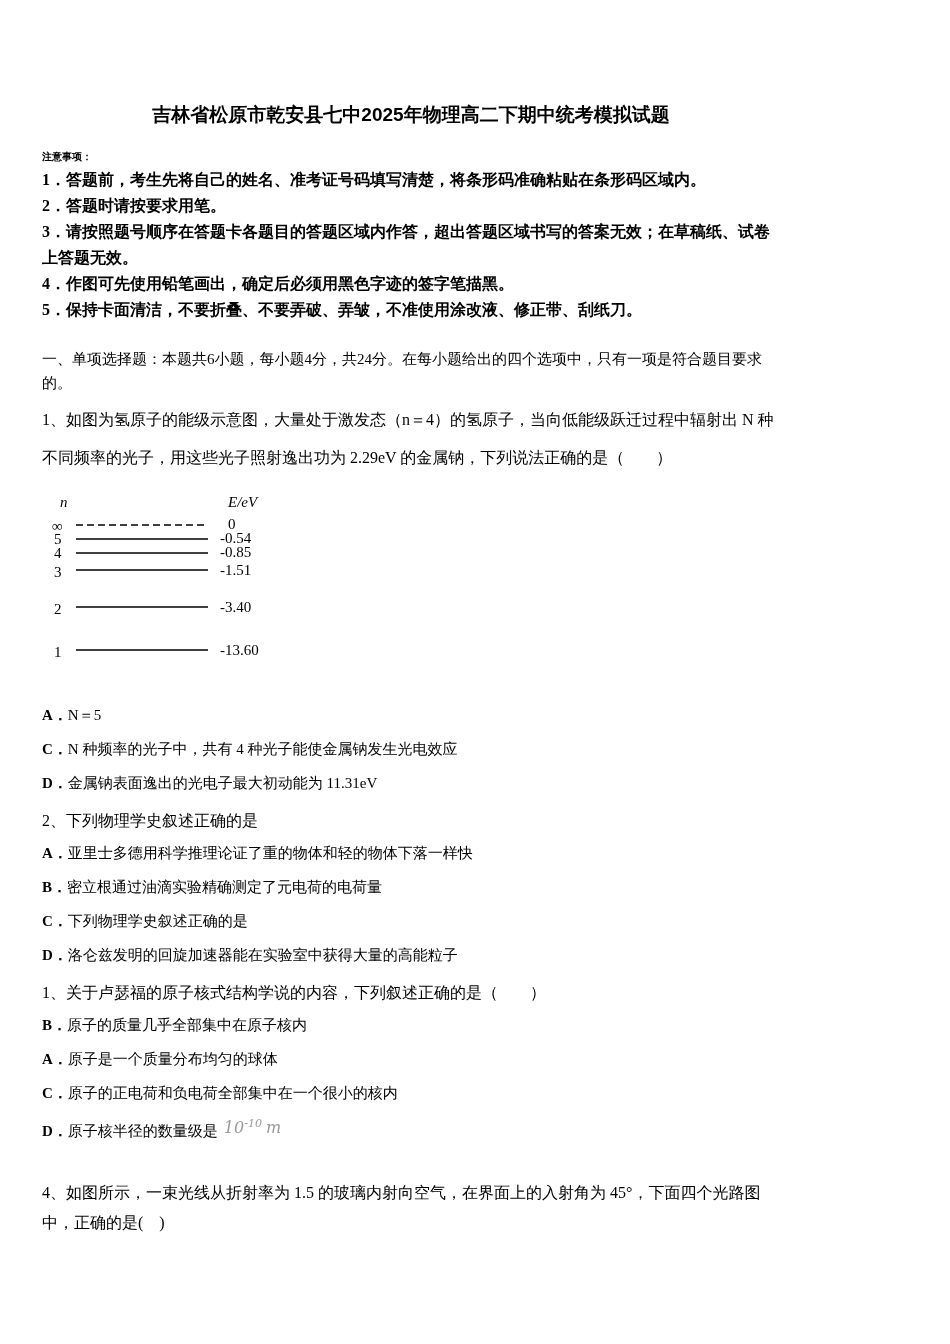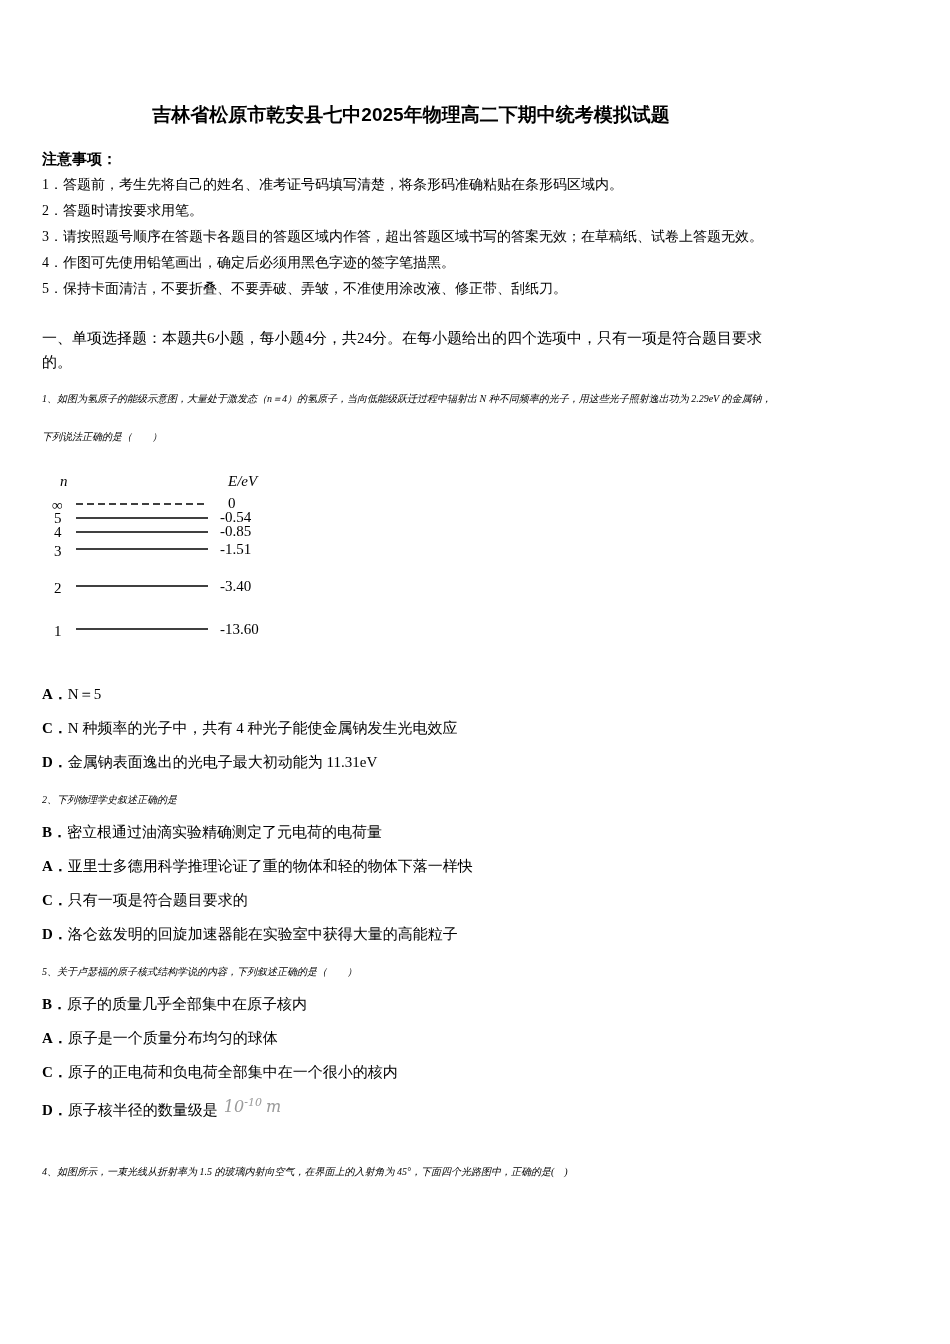--- a/index.html
+++ b/index.html
@@ -12,38 +12,38 @@
     background: #fff;
   }
   .title {
     font-size: 19px;
     font-weight: bold;
     text-align: center;
     margin: 0 0 22px 0;
     font-family: "Liberation Sans", sans-serif;
   }
   .notice-heading {
-    font-size: 15px;
+    font-size: 10px;
     font-weight: bold;
     margin-bottom: 3px;
   }
   .notice-item {
-    font-size: 14px;
+    font-size: 16px;
     line-height: 26px;
+    font-weight: bold;
   }
   .section-heading {
     font-size: 15px;
     margin-top: 24px;
     line-height: 24px;
   }
   .question { margin-top: 6px; }
   .stem {
-    font-size: 10px;
+    font-size: 16px;
     line-height: 38px;
-    font-style: italic;
   }
   .stem.tight { line-height: 30px; margin-top: 2px; }
   .option {
     font-size: 15px;
     line-height: 34px;
   }
   .opt-label { font-weight: bold; }
   .energy-diagram {
     display: block;
     margin: 14px 0 22px 8px;
@@ -127,35 +127,35 @@
       <span class="opt-label">C．</span><span class="opt-text">N 种频率的光子中，共有 4 种光子能使金属钠发生光电效应</span>
     </div>
     <div class="option">
       <span class="opt-label">D．</span><span class="opt-text">金属钠表面逸出的光电子最大初动能为 11.31eV</span>
     </div>
   </div>
 
   <div class="question">
     <div class="stem tight">2、下列物理学史叙述正确的是</div>
     <div class="option">
+      <span class="opt-label">A．</span><span class="opt-text">亚里士多德用科学推理论证了重的物体和轻的物体下落一样快</span>
+    </div>
+    <div class="option">
       <span class="opt-label">B．</span><span class="opt-text">密立根通过油滴实验精确测定了元电荷的电荷量</span>
     </div>
     <div class="option">
-      <span class="opt-label">A．</span><span class="opt-text">亚里士多德用科学推理论证了重的物体和轻的物体下落一样快</span>
-    </div>
-    <div class="option">
-      <span class="opt-label">C．</span><span class="opt-text">只有一项是符合题目要求的</span>
+      <span class="opt-label">C．</span><span class="opt-text">下列物理学史叙述正确的是</span>
     </div>
     <div class="option">
       <span class="opt-label">D．</span><span class="opt-text">洛仑兹发明的回旋加速器能在实验室中获得大量的高能粒子</span>
     </div>
   </div>
 
   <div class="question">
-    <div class="stem tight">5、关于卢瑟福的原子核式结构学说的内容，下列叙述正确的是（　　）</div>
+    <div class="stem tight">1、关于卢瑟福的原子核式结构学说的内容，下列叙述正确的是（　　）</div>
     <div class="option">
       <span class="opt-label">B．</span><span class="opt-text">原子的质量几乎全部集中在原子核内</span>
     </div>
     <div class="option">
       <span class="opt-label">A．</span><span class="opt-text">原子是一个质量分布均匀的球体</span>
     </div>
     <div class="option">
       <span class="opt-label">C．</span><span class="opt-text">原子的正电荷和负电荷全部集中在一个很小的核内</span>
     </div>
     <div class="option">

